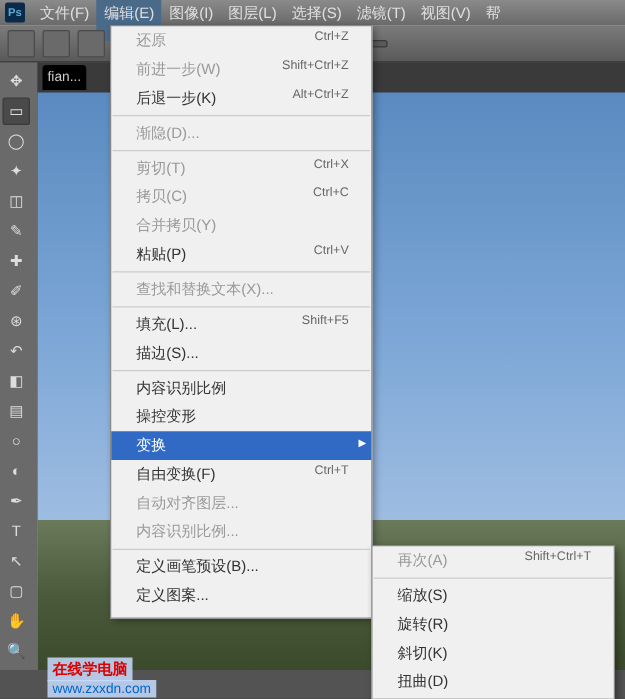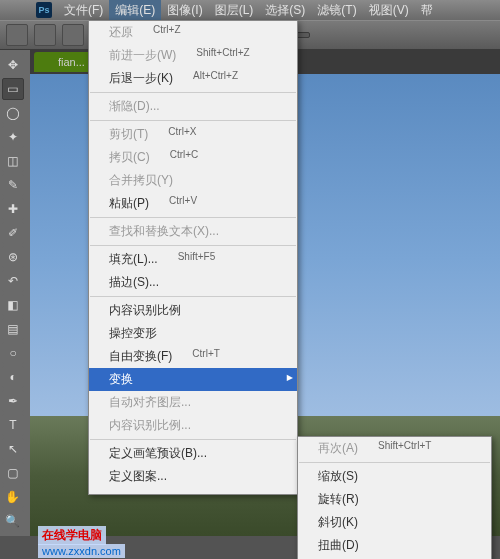--- a/index.html
+++ b/index.html
@@ -1,36 +1,36 @@
 <!DOCTYPE html>
 <html><head>
 <meta charset="utf-8">
 <style>
 * { margin: 0; padding: 0; box-sizing: border-box; }
 body { font-family: "Microsoft YaHei", SimSun, sans-serif; font-size: 12px; background: #535353; width: 500px; height: 559px; overflow: hidden; position: relative; }
 .menubar { background: linear-gradient(#8a8a8a, #6a6a6a); height: 20px; display: flex; align-items: center; padding: 0 4px; color: #e0e0e0; }
-.ps-icon { width: 16px; height: 16px; background: #0a2a4a; color: #5fa8d3; display: flex; align-items: center; justify-content: center; font-size: 9px; font-weight: bold; margin-right: 6px; border-radius: 2px; margin-left: 32px; }
+.ps-icon { width: 16px; height: 16px; background: #0a2a4a; color: #5fa8d3; display: flex; align-items: center; justify-content: center; font-size: 9px; font-weight: bold; margin-right: 6px; border-radius: 2px; }
 .menu-item { padding: 14px 6px; cursor: pointer; }
 .menu-item.active { background: #4a6a8a; }
 .toolbar { background: linear-gradient(#7a7a7a, #5a5a5a); height: 30px; display: flex; align-items: center; padding: 0 6px; gap: 6px; border-top: 1px solid #8a8a8a; border-bottom: 1px solid #3a3a3a; }
 .tool-btn { width: 22px; height: 22px; background: #6a6a6a; border: 1px solid #4a4a4a; border-radius: 2px; }
 .toolbar-label { color: #ddd; font-size: 11px; margin-left: 4px; }
 .toolbar-select { background: #5a5a5a; color: #ddd; border: 1px solid #3a3a3a; padding: 2px 18px 2px 6px; border-radius: 2px; font-size: 11px; }
 .toolbar-input { background: #5a5a5a; border: 1px solid #3a3a3a; padding: 2px 4px; width: 40px; border-radius: 2px; }
 .main { display: flex; position: relative; }
 .left-tools { width: 30px; background: #6a6a6a; display: flex; flex-direction: column; padding: 4px 2px; gap: 2px; }
 .tool { width: 22px; height: 22px; background: #6a6a6a; border: 1px solid transparent; border-radius: 2px; display: flex; align-items: center; justify-content: center; color: #ddd; font-size: 12px; }
 .tool.active { background: #4a4a4a; border-color: #3a3a3a; }
 .doc-area { flex: 1; background: #3a3a3a; position: relative; }
-.doc-tab { background: #4d7c0f; padding: 4px 24px; color: #ccc; font-size: 11px; display: inline-block; border-radius: 3px 3px 0 0; margin: 2px 0 0 4px; }
+.doc-tab { background: #000000; padding: 4px 4px; color: #ccc; font-size: 11px; display: inline-block; border-radius: 3px 3px 0 0; margin: 2px 0 0 4px; }
 .canvas { position: absolute; top: 24px; left: 0; right: 0; bottom: 0; background: linear-gradient(to bottom, #5a8ac0 0%, #7aa5d5 40%, #9abae0 70%, #b5cce8 100%); }
 .landscape { position: absolute; bottom: 0; left: 0; right: 0; height: 120px; background: linear-gradient(to bottom, #6a7a5a 0%, #4a5a3a 50%, #3a4a2a 100%); }
 .buildings { position: absolute; bottom: 60px; right: 20px; width: 80px; height: 40px; background: #8a7a6a; opacity: 0.6; }
 .dropdown { position: absolute; background: #f0f0f0; border: 1px solid #888; box-shadow: 2px 2px 6px rgba(0,0,0,0.4); min-width: 210px; z-index: 100; }
-.dropdown-item { display: flex; padding: 3px 18px 3px 20px; cursor: pointer; font-size: 12px; color: #333; position: relative; }
+.dropdown-item { display: flex; justify-content: space-between; padding: 3px 18px 3px 20px; cursor: pointer; font-size: 12px; color: #333; position: relative; }
 .dropdown-item.disabled { color: #999; }
 .dropdown-item.highlighted { background: #316ac5; color: #fff; }
 .dropdown-item .shortcut { color: #666; font-size: 10px; margin-left: 20px; }
 .dropdown-item.has-sub::after { content: "▶"; position: absolute; right: 4px; font-size: 8px; top: 5px; }
 .dropdown-sep { height: 1px; background: #ccc; margin: 2px 1px; }
 .watermark { position: absolute; bottom: 14px; left: 38px; background: rgba(200,220,255,0.85); padding: 1px 4px; font-size: 12px; color: #d00; font-weight: bold; }
 .watermark2 { position: absolute; bottom: 1px; left: 38px; background: rgba(200,220,255,0.85); padding: 1px 4px; font-size: 11px; color: #06c; }
 </style>
 </head>
 <body>
@@ -137,26 +137,26 @@
     <div class="dropdown-item">
       <span>描边(S)...</span>
     </div>
     <div class="dropdown-sep"></div>
     <div class="dropdown-item">
       <span>内容识别比例</span>
     </div>
     <div class="dropdown-item">
       <span>操控变形</span>
     </div>
+    <div class="dropdown-item highlighted has-sub">
+      <span>变换</span>
+    </div>
     <div class="dropdown-item">
       <span>自由变换(F)</span>
       <span class="shortcut">Ctrl+T</span>
-    </div>
-    <div class="dropdown-item highlighted has-sub">
-      <span>变换</span>
     </div>
     <div class="dropdown-item disabled">
       <span>自动对齐图层...</span>
     </div>
     <div class="dropdown-item disabled">
       <span>内容识别比例...</span>
     </div>
     <div class="dropdown-sep"></div>
     <div class="dropdown-item">
       <span>定义画笔预设(B)...</span>

